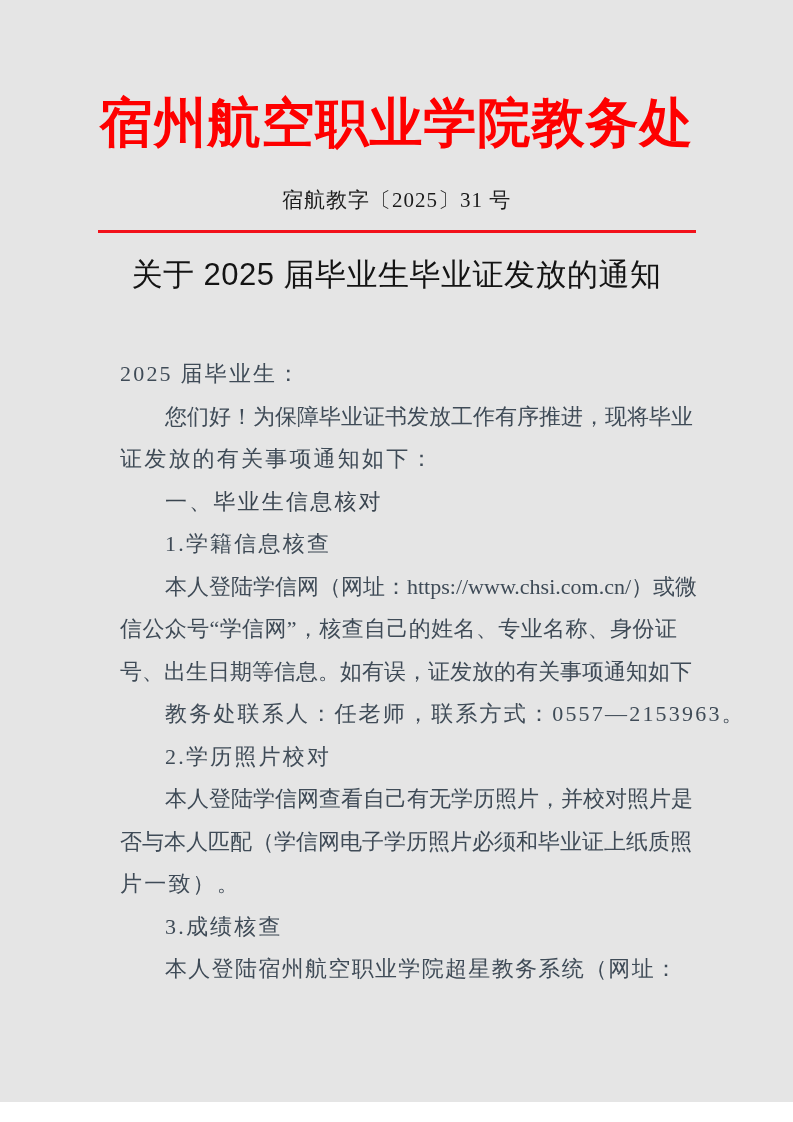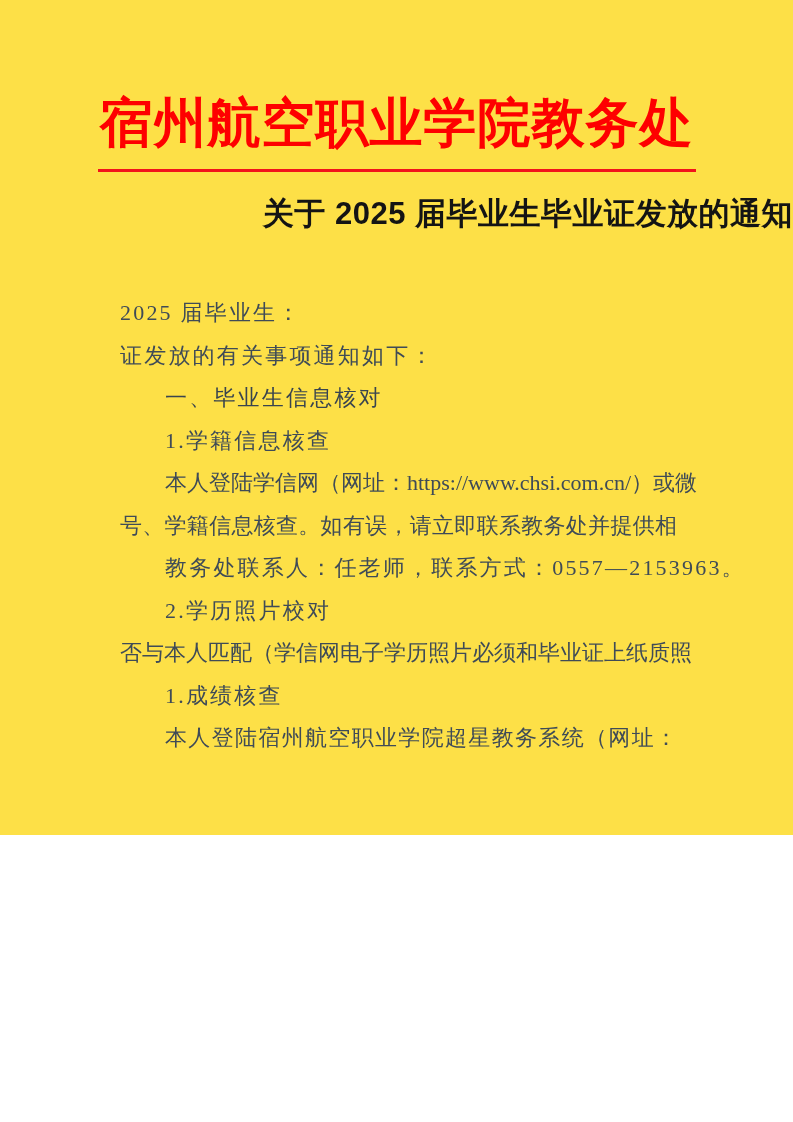--- a/index.html
+++ b/index.html
@@ -3,23 +3,23 @@
 <meta charset="utf-8">
 <style>
   html, body {
     margin: 0;
     padding: 0;
     background: #ffffff;
   }
   .page {
     position: relative;
     width: 793px;
-    height: 835px;
+    height: 1102px;
     margin: 0 auto;
-    background: #fde047;
+    background: #e5e5e5;
     overflow: hidden;
     font-family: "Liberation Serif", "DejaVu Serif", serif;
   }
   .org-title {
     margin: 0;
     padding-top: 94px;
     text-align: center;
     font-size: 53px;
     line-height: 58px;
     font-weight: bold;
@@ -35,26 +35,26 @@
     color: #1b1b1b;
     letter-spacing: 1px;
   }
   .red-divider {
     width: 598px;
     height: 3px;
     margin: 17px auto 0 auto;
     background: #f2121b;
   }
   .notice-title {
-    margin: 0;
+    margin: 8px;
     margin-top: 22px;
-    text-align: right;
+    text-align: center;
     font-size: 31px;
     line-height: 40px;
-    font-weight: 700;
+    font-weight: 400;
     color: #141414;
     letter-spacing: 0.5px;
     font-family: "Liberation Sans", "DejaVu Sans", sans-serif;
   }
   .doc-body {
     margin-top: 58px;
     margin-left: 120px;
     width: 557px;
     font-size: 22px;
     color: #3f4b57;
@@ -79,32 +79,37 @@
     color: #39444f;
   }
 </style>
 </head>
 <body>
 
 <div class="page">
 
   <h1 class="org-title">宿州航空职业学院教务处</h1>
 
+  <div class="doc-number">宿航教字〔2025〕31 号</div>
 
   <div class="red-divider"></div>
 
   <h2 class="notice-title">关于 2025 届毕业生毕业证发放的通知</h2>
 
   <div class="doc-body" id="doc-body">
       <div class="line">2025 届毕业生：</div>
+      <div class="line indent fill">您们好！为保障毕业证书发放工作有序推进，现将毕业</div>
       <div class="line">证发放的有关事项通知如下：</div>
       <div class="line indent bold">一、毕业生信息核对</div>
       <div class="line indent">1.学籍信息核查</div>
       <div class="line indent fill">本人登陆学信网（网址：https://www.chsi.com.cn/）或微</div>
-      <div class="line fill">号、学籍信息核查。如有误，请立即联系教务处并提供相</div>
+      <div class="line fill">信公众号“学信网”，核查自己的姓名、专业名称、身份证</div>
+      <div class="line fill">号、出生日期等信息。如有误，证发放的有关事项通知如下</div>
       <div class="line indent">教务处联系人：任老师，联系方式：0557—2153963。</div>
       <div class="line indent">2.学历照片校对</div>
+      <div class="line indent fill">本人登陆学信网查看自己有无学历照片，并校对照片是</div>
       <div class="line fill">否与本人匹配（学信网电子学历照片必须和毕业证上纸质照</div>
-      <div class="line indent">1.成绩核查</div>
+      <div class="line">片一致）。</div>
+      <div class="line indent">3.成绩核查</div>
       <div class="line indent fill">本人登陆宿州航空职业学院超星教务系统（网址：</div>
     </div>
 
 </div>
 
 </body></html>

